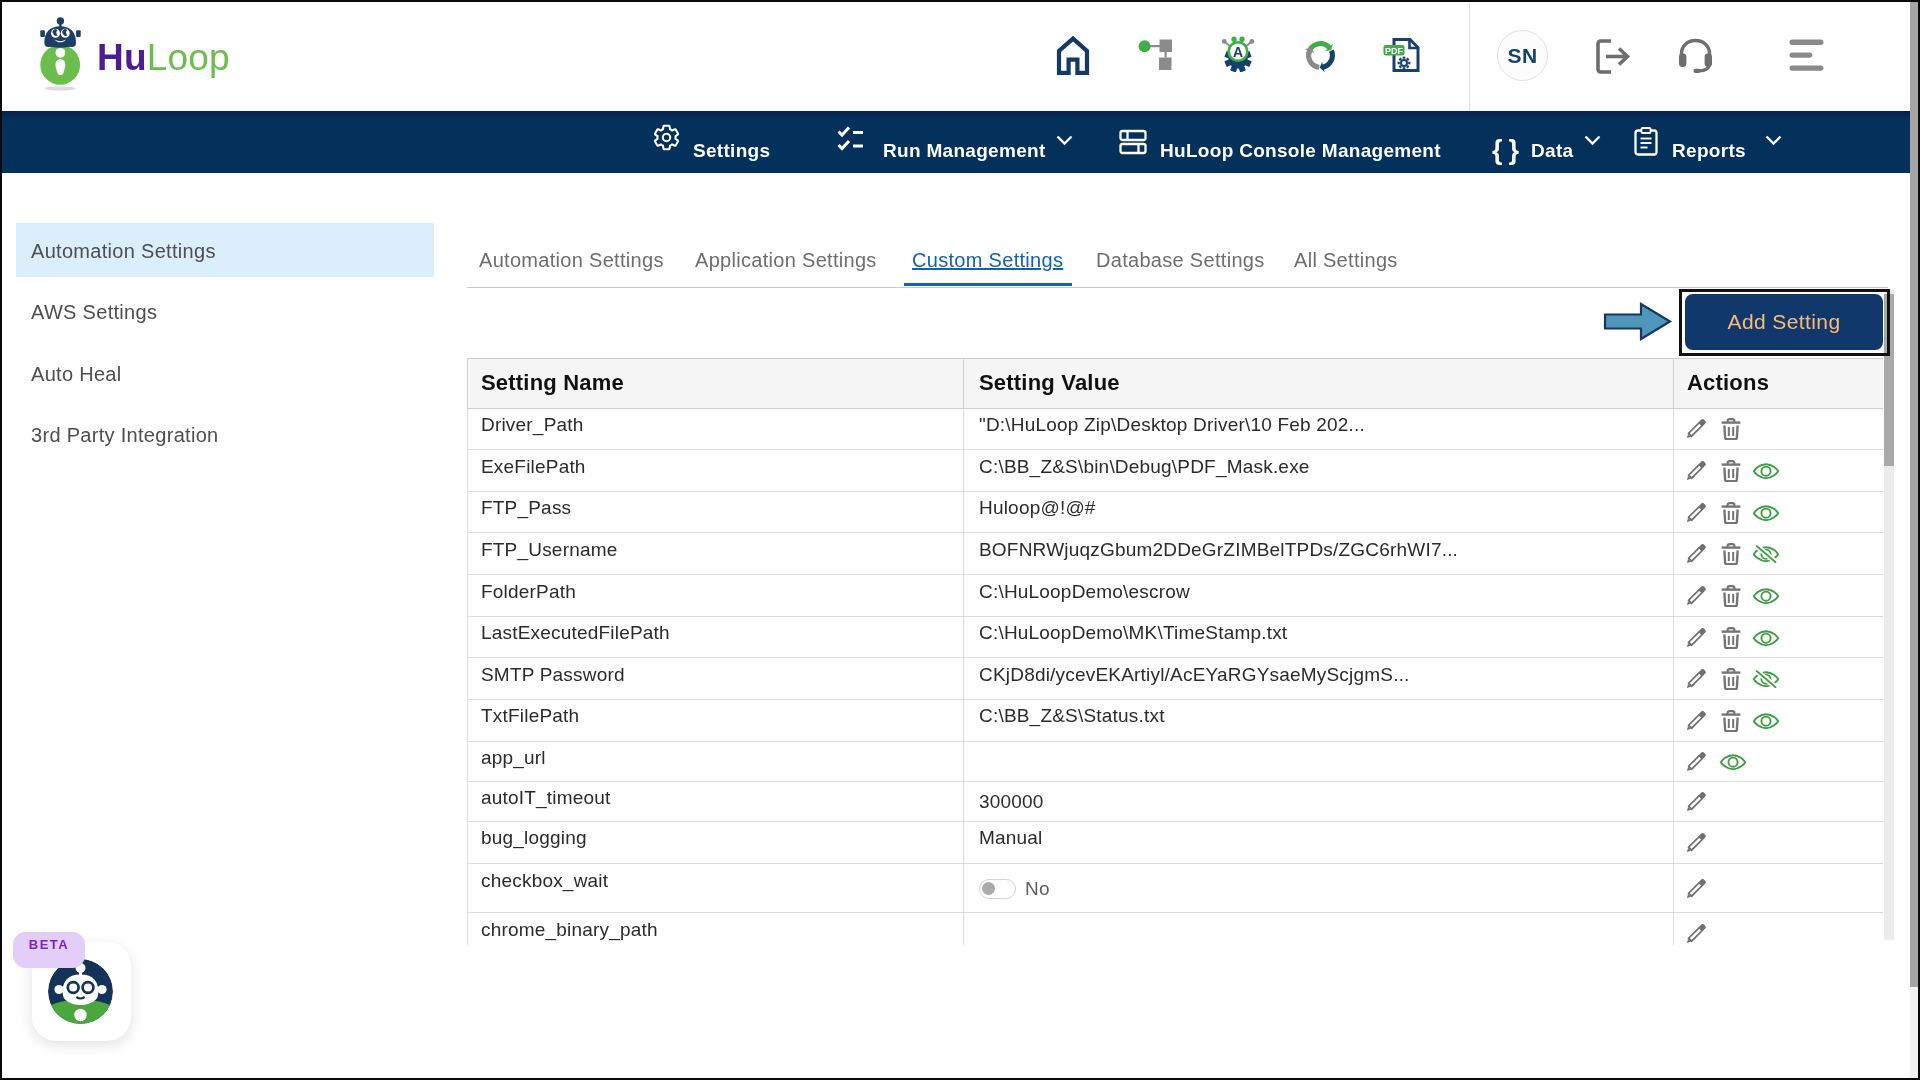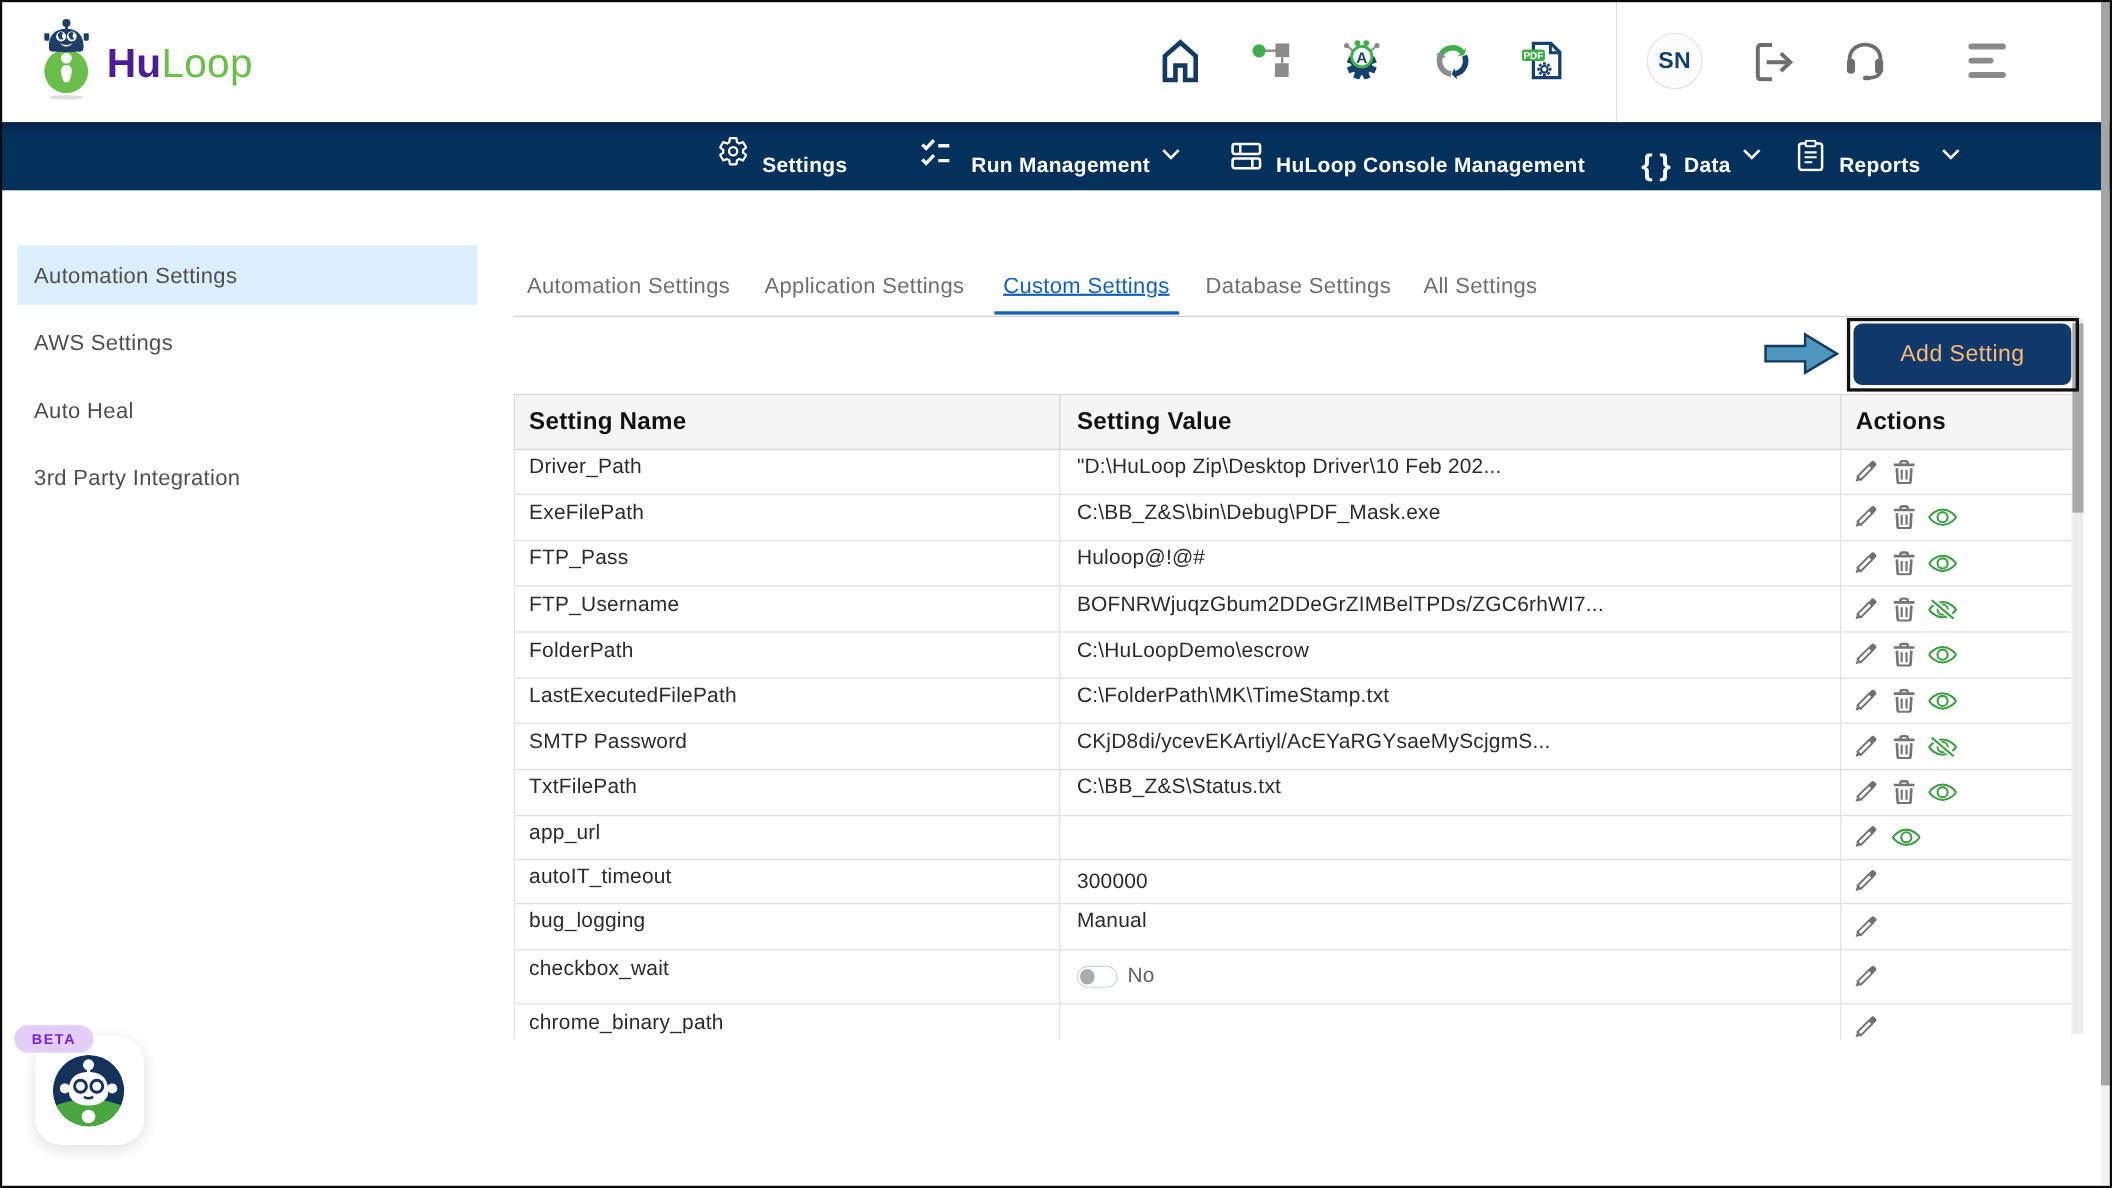--- a/index.html
+++ b/index.html
@@ -41,21 +41,21 @@
 td.mid { vertical-align:middle; padding-top:0; }
 col.c1 { width:496px; } col.c2 { width:710px; } col.c3 { width:210px; }
 
 #sb-in-track { left:1884px; top:290px; width:10px; height:650px; background:#ececec; }
 #sb-in-thumb { left:1884px; top:294px; width:10px; height:172px; background:#a9a9a9; }
 #sb-out-thumb { left:1910px; top:2px; width:8px; height:985px; background:#a5a5a5; }
 #sb-out-track { left:1910px; top:987px; width:8px; height:91px; background:#f3f3f3; }
 
 #chat-card { left:32px; top:942px; width:99px; height:99px; background:#fff; border-radius:24px;
   box-shadow:0 4px 14px rgba(0,0,0,0.12); z-index:10; }
-#beta { left:13px; top:932px; width:72px; height:25px; border-radius:12.5px; background:#e3cdf9;
+#beta { left:13px; top:932px; width:72px; height:36px; border-radius:12.5px; background:#e3cdf9;
   color:#7a1fd6; font-size:13px; font-weight:700; letter-spacing:1.5px; text-align:center;
   line-height:25px; z-index:11; }
 .icon { position:absolute; }
 td { white-space:nowrap; overflow:hidden; }
 td.act svg { vertical-align:middle; }
 #toggle { display:inline-block; width:37px; height:20px; border-radius:10px; border:1.4px solid #ccd6de;
   background:#fff; vertical-align:middle; position:relative; }
 #knob { position:absolute; left:2px; top:2.1px; width:13.4px; height:13.4px; border-radius:50%; background:#ababab; }
 </style>
 </head>
@@ -307,21 +307,21 @@
             <td class="act"><svg width="22" height="22" viewBox="0 0 22 22">
                 <use href="#i-pencil"></use>
               </svg><svg width="20" height="22" viewBox="0 0 20 22" style="margin-left:14px;">
                 <use href="#i-trash"></use>
               </svg><svg width="26" height="18" viewBox="0 0 26 18" style="margin-left:12px;">
                 <use href="#i-eye"></use>
               </svg></td>
           </tr>
   <tr style="height:41.65px;">
             <td>LastExecutedFilePath</td>
-            <td class="val">C:\FolderPath\MK\TimeStamp.txt</td>
+            <td class="val">C:\HuLoopDemo\MK\TimeStamp.txt</td>
             <td class="act"><svg width="22" height="22" viewBox="0 0 22 22">
                 <use href="#i-pencil"></use>
               </svg><svg width="20" height="22" viewBox="0 0 20 22" style="margin-left:14px;">
                 <use href="#i-trash"></use>
               </svg><svg width="26" height="18" viewBox="0 0 26 18" style="margin-left:12px;">
                 <use href="#i-eye"></use>
               </svg></td>
           </tr>
   <tr style="height:41.65px;">
             <td>SMTP Password</td>

